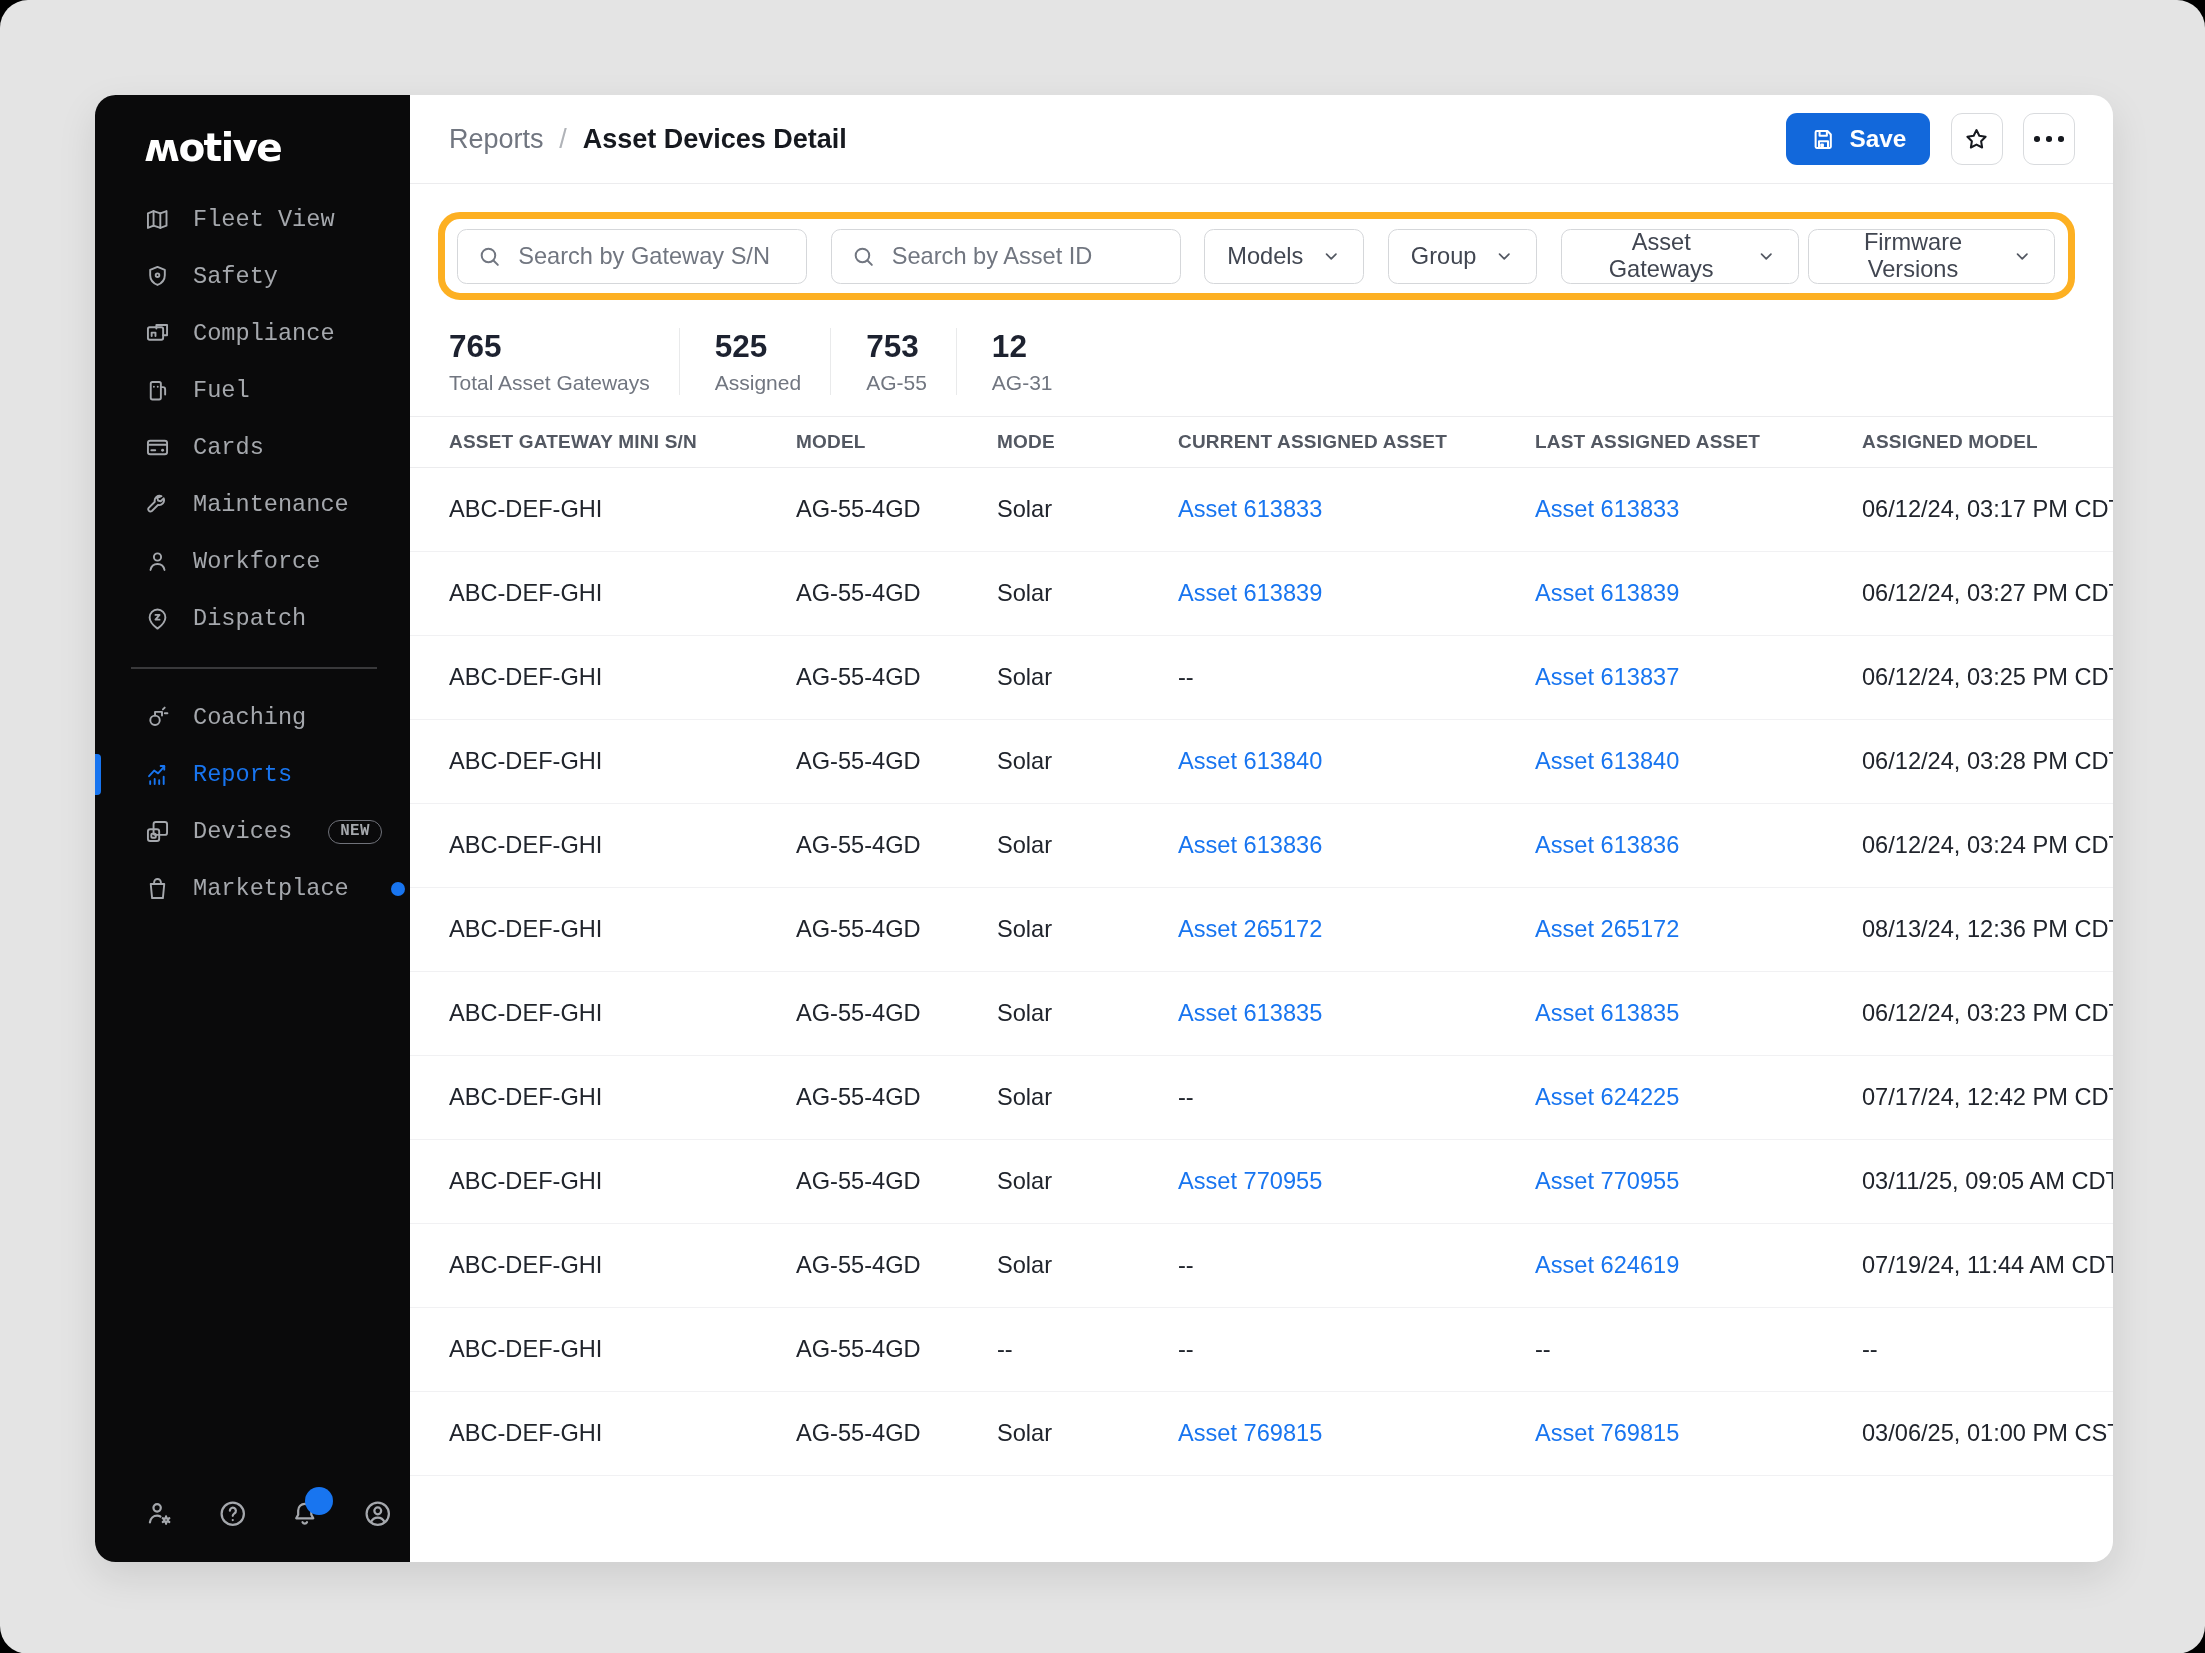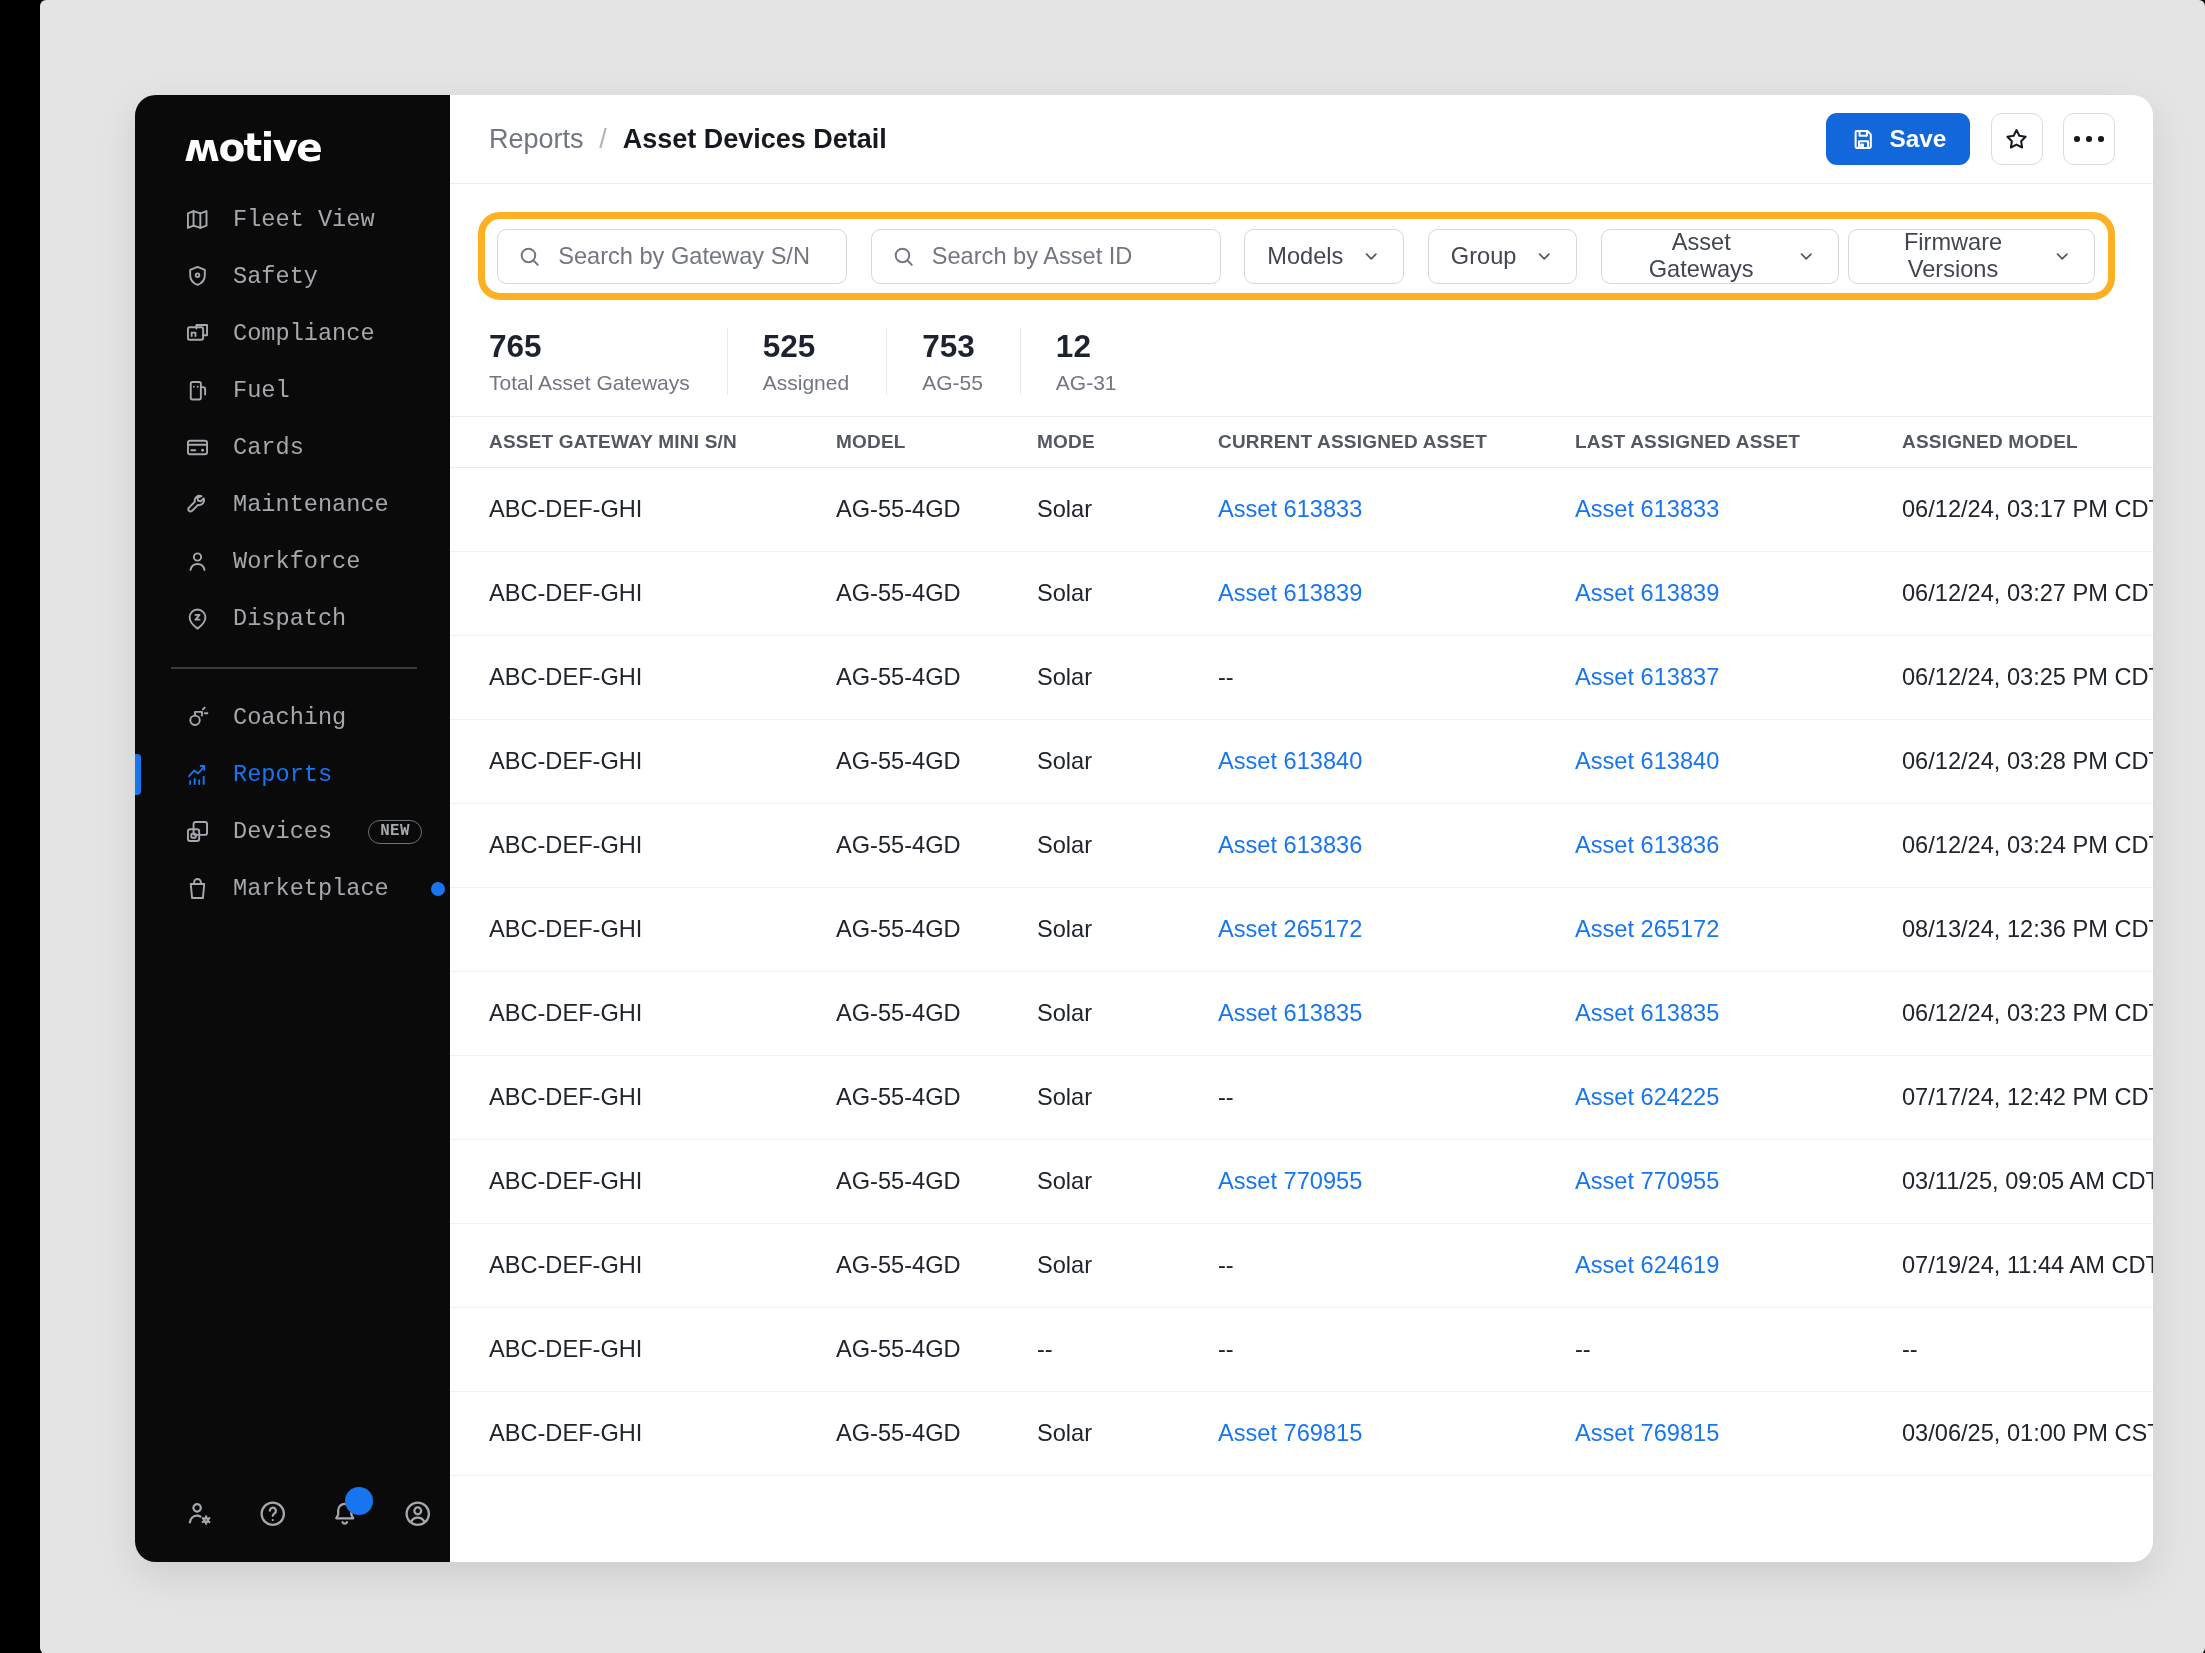--- a/index.html
+++ b/index.html
@@ -1,17 +1,17 @@
 <!DOCTYPE html>
 <html style="font-size:12.6px"><head>
 <meta charset="utf-8">
 <style>
   html,body{margin:0;padding:0;}
   body{width:2205px;height:1654px;background:#000;font-family:"Liberation Sans",sans-serif;position:relative;}
-  .desktop{position:absolute;inset:0;background:#E4E4E4;border-radius:6px;overflow:hidden;margin-left:40px;}
+  .desktop{position:absolute;inset:0;background:#E4E4E4;border-radius:28px;overflow:hidden;}
   .window{position:absolute;left:95px;top:95px;width:2018px;height:1467px;background:#fff;border-radius:20.5px;overflow:hidden;display:flex;box-shadow:0 14px 39px rgba(0,0,0,.10);}
 
   
   .sidebar{width:315px;flex:0 0 315px;background:#0A0A0B;display:flex;flex-direction:column;color:#A5A8AD;}
   .logo{padding:30px 0 0 49px;font-family:"DejaVu Sans",sans-serif;font-weight:700;font-size:39px;color:#fff;letter-spacing:-1.6px;}
   .nav{margin-top:20.5px;font-family:Liberation Mono, monospace;}
   .nav-item{position:relative;display:flex;align-items:center;height:57px;padding-left:49px;gap:22px;font-size:23.6px;color:#A5A8AD;cursor:pointer;}
   .nav-item .nicon{width:27px;height:27px;flex:0 0 27px;display:flex;}
   .nav-item svg{width:27px;height:27px;}
   .nav-item.active{color:#1875F0;}
@@ -44,21 +44,21 @@
   .frow{display:flex;gap:23.6px;}
   .search-box{display:flex;align-items:center;gap:14px;width:375px;height:55px;border:1.6px solid #D5D7DA;border-radius:9.5px;padding:0 19px;box-sizing:border-box;background:#fff;}
   .search-box svg{width:25px;height:25px;flex:0 0 25px;color:#717680;}
   .search-box input{border:none;outline:none;font-size:23.6px;color:#414651;width:100%;font-family:inherit;background:transparent;}
   .search-box input::placeholder{color:#717680;}
   .dropdown{display:flex;align-items:center;gap:17.3px;height:55px;padding:0 22px;border:1.6px solid #D5D7DA;border-radius:9.5px;background:#fff;font-size:23.6px;color:#414651;font-family:inherit;cursor:pointer;}
   .dropdown svg{width:20.5px;height:20.5px;color:#535862;}
 
   
   .stats{display:flex;padding:28px 0 0 39px;}
-  .stat{padding-right:37px;margin-right:35px;border-right:1.6px solid #E9EAEB;}
+  .stat{padding-right:29px;margin-right:35px;border-right:1.6px solid #E9EAEB;}
   .stat:last-child{border-right:none;}
   .stat-value{font-size:31.5px;font-weight:700;color:#1D2230;}
   .stat-label{font-size:21px;color:#717680;margin-top:6.3px;white-space:nowrap;}
 
   
   .table{margin-top:20.5px;min-width:0;}
   .thead,.trow{display:grid;grid-template-columns:347px 201px 181px 357px 327px 331px;padding-left:39px;align-items:center;}
   .thead{height:50px;border-top:1.6px solid #ECECEE;border-bottom:1.6px solid #ECECEE;}
   .th{font-size:19px;font-weight:700;color:#535862;letter-spacing:0.2px;white-space:nowrap;}
   .trow{height:83px;border-bottom:1.6px solid #F1F1F3;font-size:23.6px;color:#20242C;}

